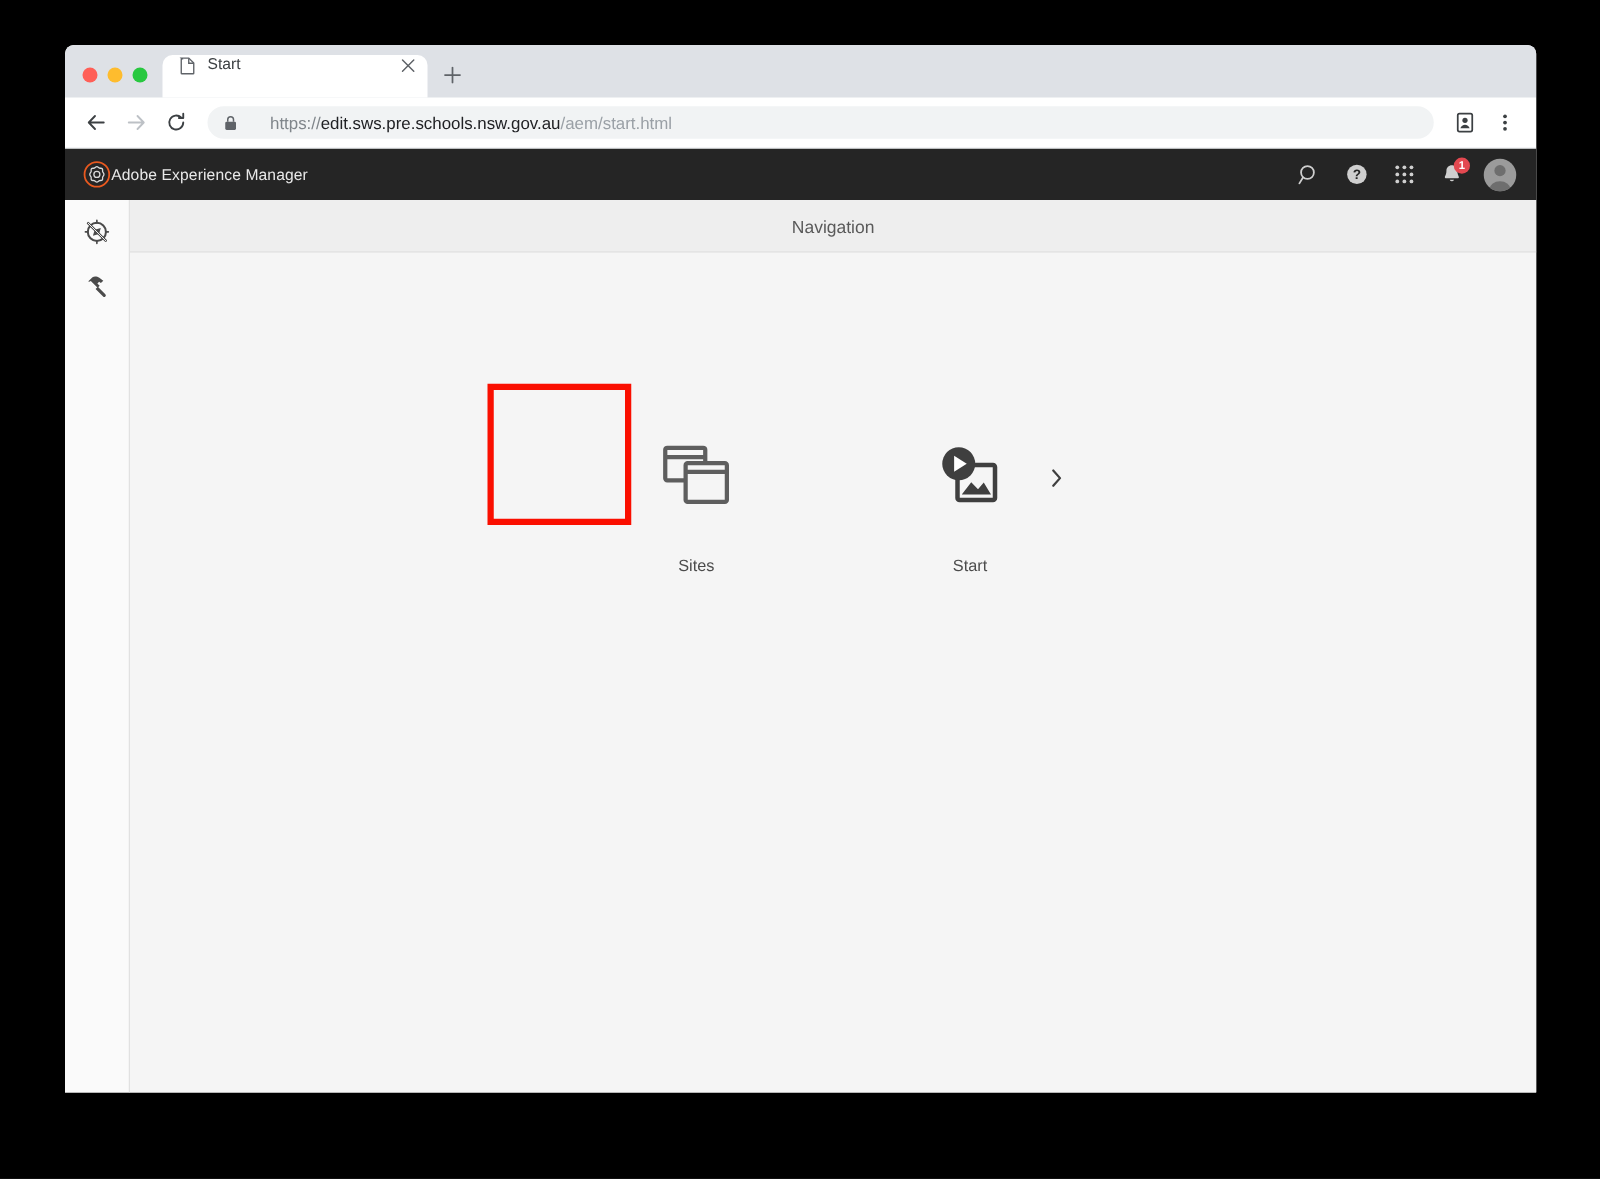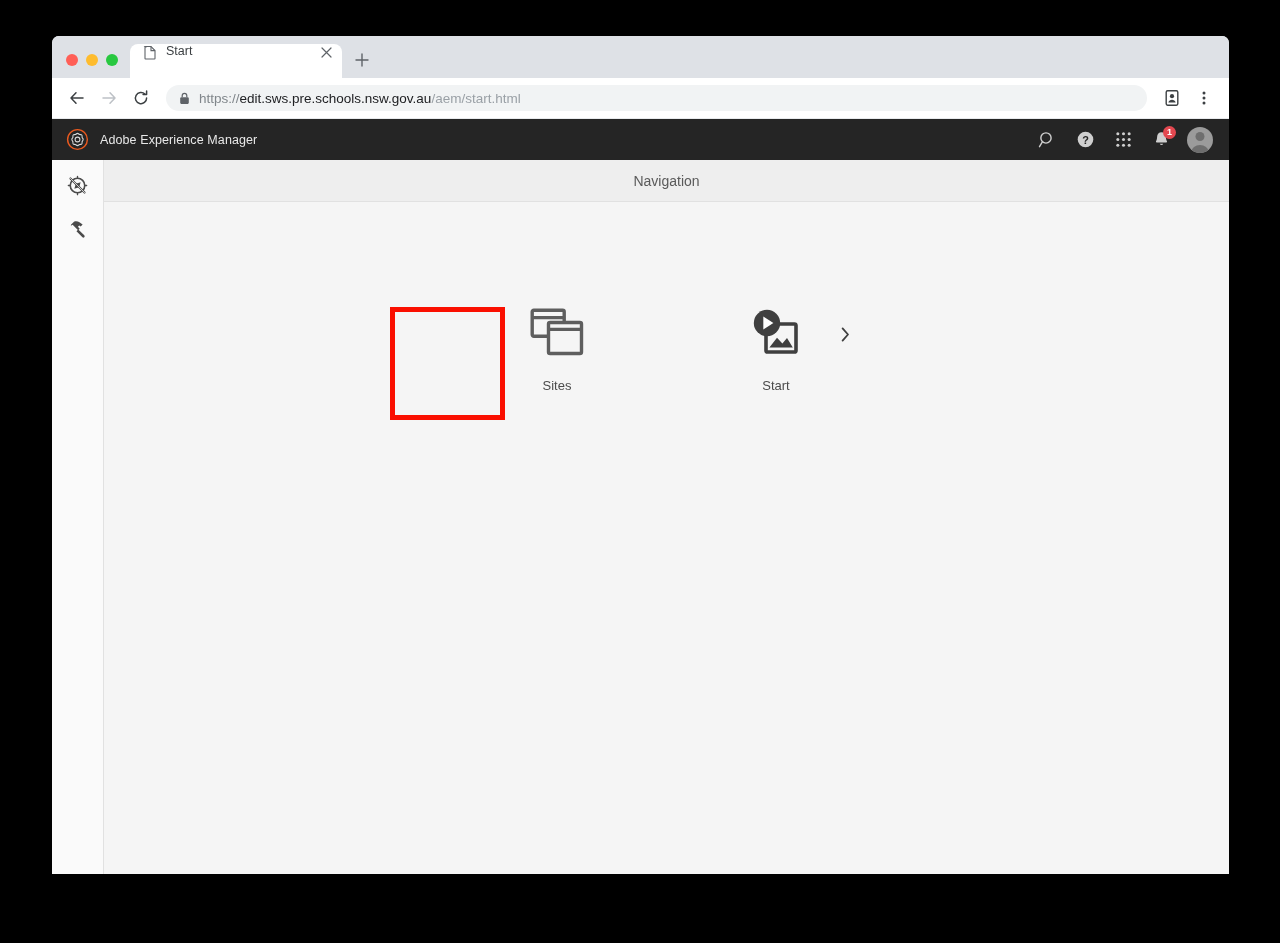--- a/index.html
+++ b/index.html
@@ -124,21 +124,21 @@
   .omnibox {
     flex: 1 1 auto;
     height: 26px;
     margin: 0 8px;
     background: #f1f3f4;
     border-radius: 13px;
     display: flex;
     align-items: center;
     padding: 0 12px;
     box-sizing: border-box;
-    gap: 9px;
+    gap: 26px;
   }
   .lock-icon {
     width: 12px;
     height: 14px;
     flex: 0 0 auto;
     display: flex;
     align-items: center;
     justify-content: center;
     color: #5f6368;
   }
@@ -171,21 +171,20 @@
     height: 41px;
     background: #252525;
     display: flex;
     align-items: center;
     padding: 0 16px 0 14px;
     flex: 0 0 auto;
   }
   .aem-brand {
     display: flex;
     align-items: center;
-    gap: 11px;
   }
   .aem-logo {
     width: 23px;
     height: 23px;
     flex: 0 0 auto;
   }
   .aem-title {
     color: #e8e8e8;
     font-size: 12.5px;
     letter-spacing: 0.1px;
@@ -274,20 +273,21 @@
     justify-content: center;
     color: #4b4b4b;
   }
 
   .content {
     flex: 1 1 auto;
     display: flex;
     flex-direction: column;
     background: #f5f5f5;
     min-width: 0;
+    gap: 48px;
   }
   .content-header {
     height: 41px;
     background: #eeeeee;
     border-bottom: 1px solid #e1e1e1;
     display: flex;
     align-items: center;
     justify-content: center;
     flex: 0 0 auto;
   }
@@ -313,21 +313,21 @@
   }
   .tile-iconwrap {
     height: 66px;
     display: flex;
     align-items: center;
     justify-content: center;
     position: relative;
     color: #4b4b4b;
   }
   .tile-label {
-    margin-top: 13px;
+    margin-top: 32px;
     font-size: 13px;
     color: #4b4b4b;
   }
   .tile-chevron {
     position: absolute;
     right: 36px;
     top: 28px;
     color: #4b4b4b;
     display: flex;
     align-items: center;

